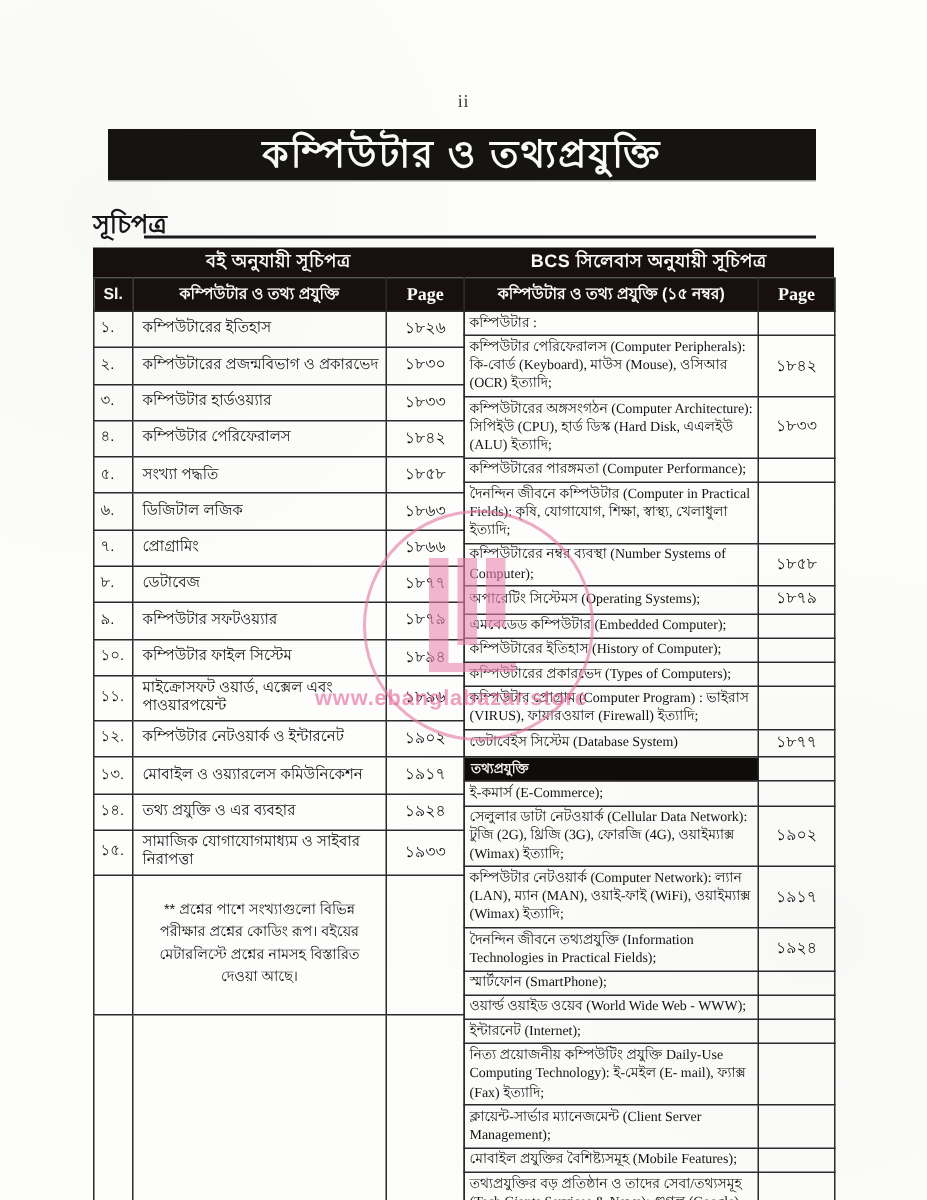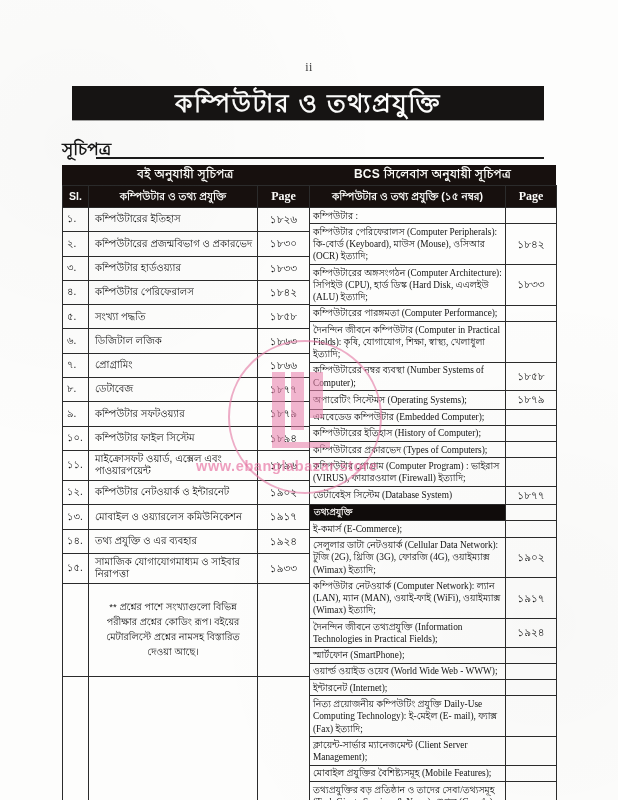--- a/index.html
+++ b/index.html
@@ -212,20 +212,21 @@
     padding: 2px 4px;
     font-family: "Liberation Sans", "DejaVu Sans", sans-serif;
   }
   #right-table td.section-bar-blank { background: #fdfdfc; }
 
   
   .wm {
     position: absolute;
     pointer-events: none;
     z-index: 5;
+    margin-left: 14px;
   }
   .wm-ring {
     left: 228px;
     top: 340px;
     width: 150px;
     height: 150px;
     border: 2px solid rgba(228,122,164,0.62);
     border-radius: 50%;
   }
   .wm-book {

